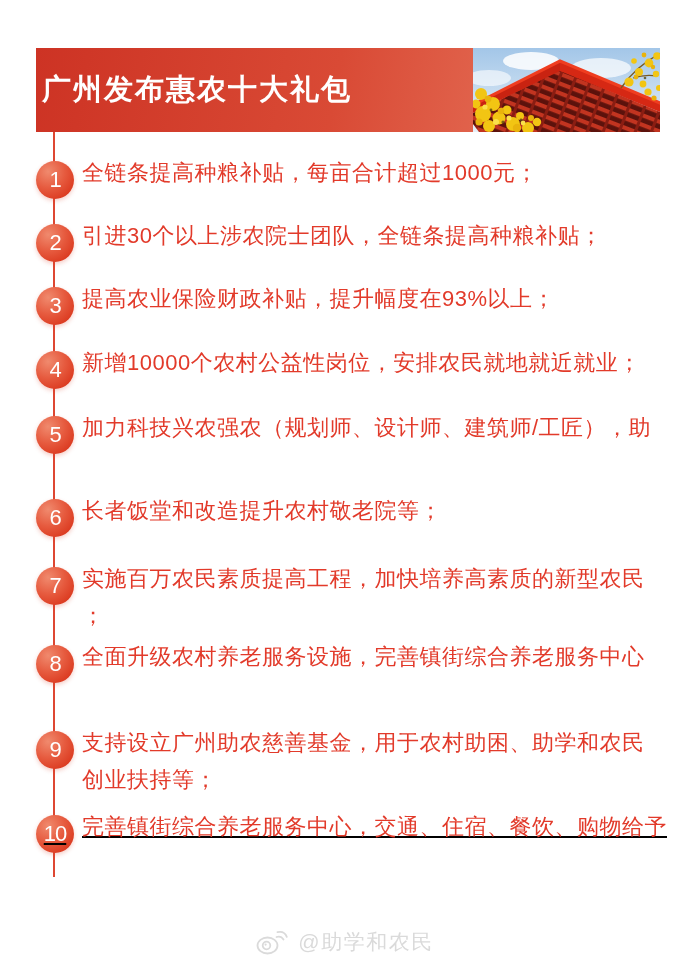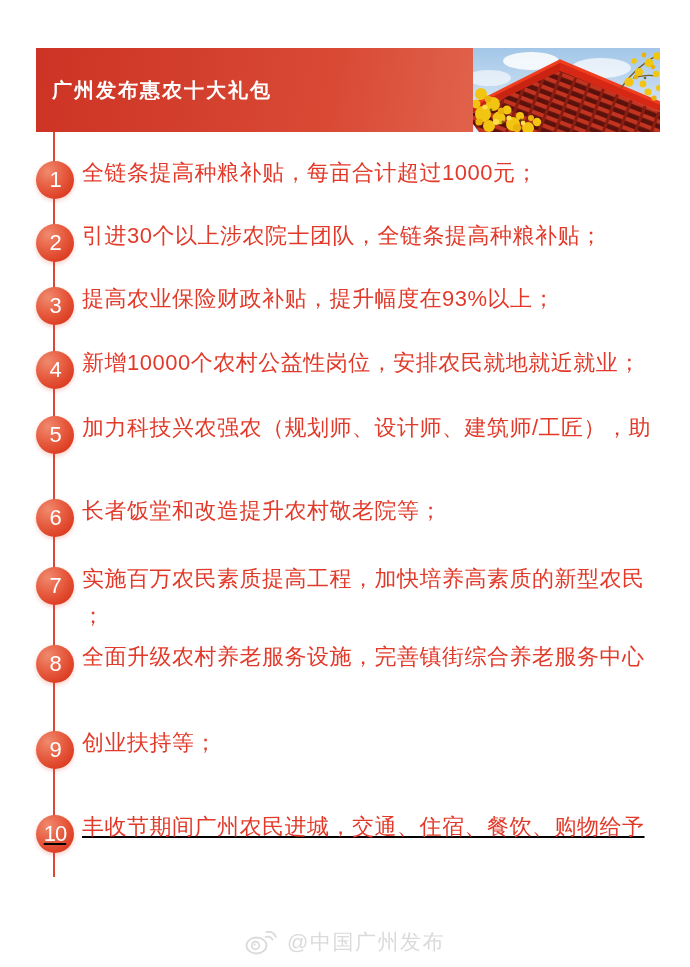--- a/index.html
+++ b/index.html
@@ -22,23 +22,23 @@
   }
   
   .banner{
     position:absolute;left:36px;top:48px;
     width:624px;height:84px;
     background:linear-gradient(100deg,var(--banner-g1) 0%,#d94a35 48%,var(--banner-g2) 100%);
     display:flex;align-items:center;
   }
   .banner-title{
     color:#ffffff;
-    font-size:20px;font-weight:700;
+    font-size:29px;font-weight:700;
     letter-spacing:2px;
-    padding-left:16px;
+    padding-left:6px;
     white-space:nowrap;
   }
   .banner-photo{
     position:absolute;right:0;top:0;
     width:187px;height:84px;display:block;
   }
   
   .timeline{
     position:absolute;
     left:53px;top:132px;
@@ -242,40 +242,41 @@
       <div class="item-text">
           <div class="line">全面升级农村养老服务设施，完善镇街综合养老服务中心</div>
         </div>
     </div>
 
     <div class="item" style="top: 724px;">
       <div class="num-circle">
         <span class="num">9</span>
       </div>
       <div class="item-text">
+          <div class="line">支持设立广州助农慈善基金，用于农村助困、助学和农民</div>
           <div class="line">创业扶持等；</div>
         </div>
     </div>
 
     <div class="item" style="top: 808px; text-decoration: underline;">
       <div class="num-circle">
         <span class="num">10</span>
       </div>
       <div class="item-text">
-          <div class="line">丰收节期间广州农民进城，交通、住宿、餐饮、购物给予</div>
+          <div class="line">完善镇街综合养老服务中心，交通、住宿、餐饮、购物给予</div>
         </div>
     </div>
   </div>
 
   <div class="footer">
     <svg class="weibo" viewBox="0 0 32 27" aria-hidden="true">
       <g stroke="#dadada" stroke-width="1.8" fill="none" stroke-linecap="round">
         <ellipse cx="11.5" cy="16.5" rx="10" ry="8"></ellipse>
         <circle cx="10.5" cy="16.5" r="3.8"></circle>
         <path d="M20.5 8 q4.5 -1.5 7 2.5"></path>
         <path d="M21.5 3.2 q6.8 -1.6 9.3 4.6"></path>
       </g>
       <circle cx="9.6" cy="15.6" r="1.1" fill="#dadada"></circle>
     </svg>
-    <span class="credit-text">@中国广州发布</span>
+    <span class="credit-text">@助学和农民</span>
   </div>
 
 </div>
 
 </body></html>

